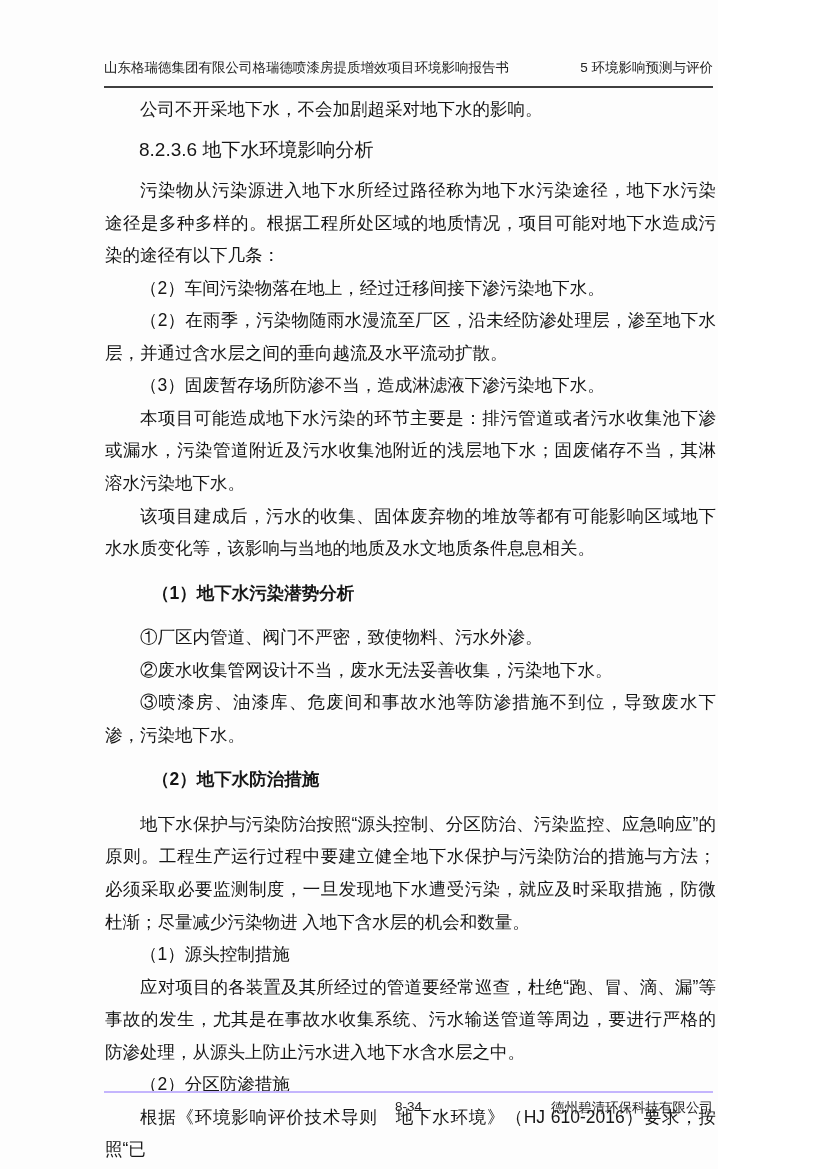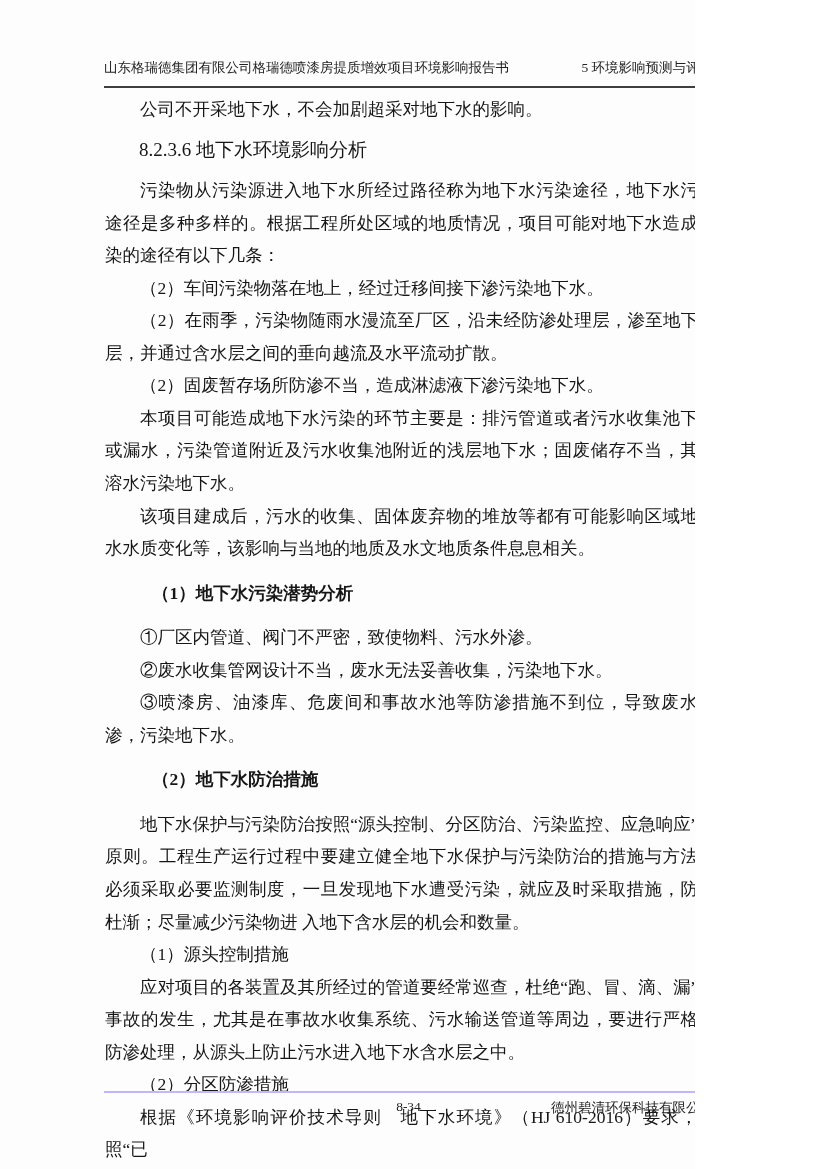--- a/index.html
+++ b/index.html
@@ -6,22 +6,23 @@
     margin: 0;
     padding: 0;
     background: #ffffff;
   }
   .page {
     position: relative;
     width: 695px;
     height: 1169px;
     background: #fdfdfd;
     overflow: hidden;
-    font-family: Liberation Serif, serif;
+    font-family: Liberation Sans, sans-serif;
     color: #1a1a1a;
+    padding-left: 23px;
   }
   
   .header {
     position: absolute;
     top: 58px;
     left: 104px;
     width: 609px;
     display: flex;
     justify-content: space-between;
     align-items: flex-end;
@@ -99,21 +100,21 @@
     <span class="hdr-left">山东格瑞德集团有限公司格瑞德喷漆房提质增效项目环境影响报告书</span>
     <span class="hdr-right">5 环境影响预测与评价</span>
   </div>
 
   <div class="content">
     <p class="para">公司不开采地下水，不会加剧超采对地下水的影响。</p>
     <h3 class="sec-heading">8.2.3.6 地下水环境影响分析</h3>
     <p class="para">污染物从污染源进入地下水所经过路径称为地下水污染途径，地下水污染途径是多种多样的。根据工程所处区域的地质情况，项目可能对地下水造成污染的途径有以下几条：</p>
     <p class="para">（2）车间污染物落在地上，经过迁移间接下渗污染地下水。</p>
     <p class="para">（2）在雨季，污染物随雨水漫流至厂区，沿未经防渗处理层，渗至地下水层，并通过含水层之间的垂向越流及水平流动扩散。</p>
-    <p class="para">（2）固废暂存场所防渗不当，造成淋滤液下渗污染地下水。</p>
+    <p class="para">（3）固废暂存场所防渗不当，造成淋滤液下渗污染地下水。</p>
     <p class="para">本项目可能造成地下水污染的环节主要是：排污管道或者污水收集池下渗或漏水，污染管道附近及污水收集池附近的浅层地下水；固废储存不当，其淋溶水污染地下水。</p>
     <p class="para">该项目建成后，污水的收集、固体废弃物的堆放等都有可能影响区域地下水水质变化等，该影响与当地的地质及水文地质条件息息相关。</p>
     <h4 class="bold-heading">（1）地下水污染潜势分析</h4>
     <p class="para">①厂区内管道、阀门不严密，致使物料、污水外渗。</p>
     <p class="para">②废水收集管网设计不当，废水无法妥善收集，污染地下水。</p>
     <p class="para">③喷漆房、油漆库、危废间和事故水池等防渗措施不到位，导致废水下渗，污染地下水。</p>
     <h4 class="bold-heading">（2）地下水防治措施</h4>
     <p class="para">地下水保护与污染防治按照“源头控制、分区防治、污染监控、应急响应”的原则。工程生产运行过程中要建立健全地下水保护与污染防治的措施与方法；必须采取必要监测制度，一旦发现地下水遭受污染，就应及时采取措施，防微杜渐；尽量减少污染物进 入地下含水层的机会和数量。</p>
     <p class="para">（1）源头控制措施</p>
     <p class="para">应对项目的各装置及其所经过的管道要经常巡查，杜绝“跑、冒、滴、漏”等事故的发生，尤其是在事故水收集系统、污水输送管道等周边，要进行严格的防渗处理，从源头上防止污水进入地下水含水层之中。</p>

